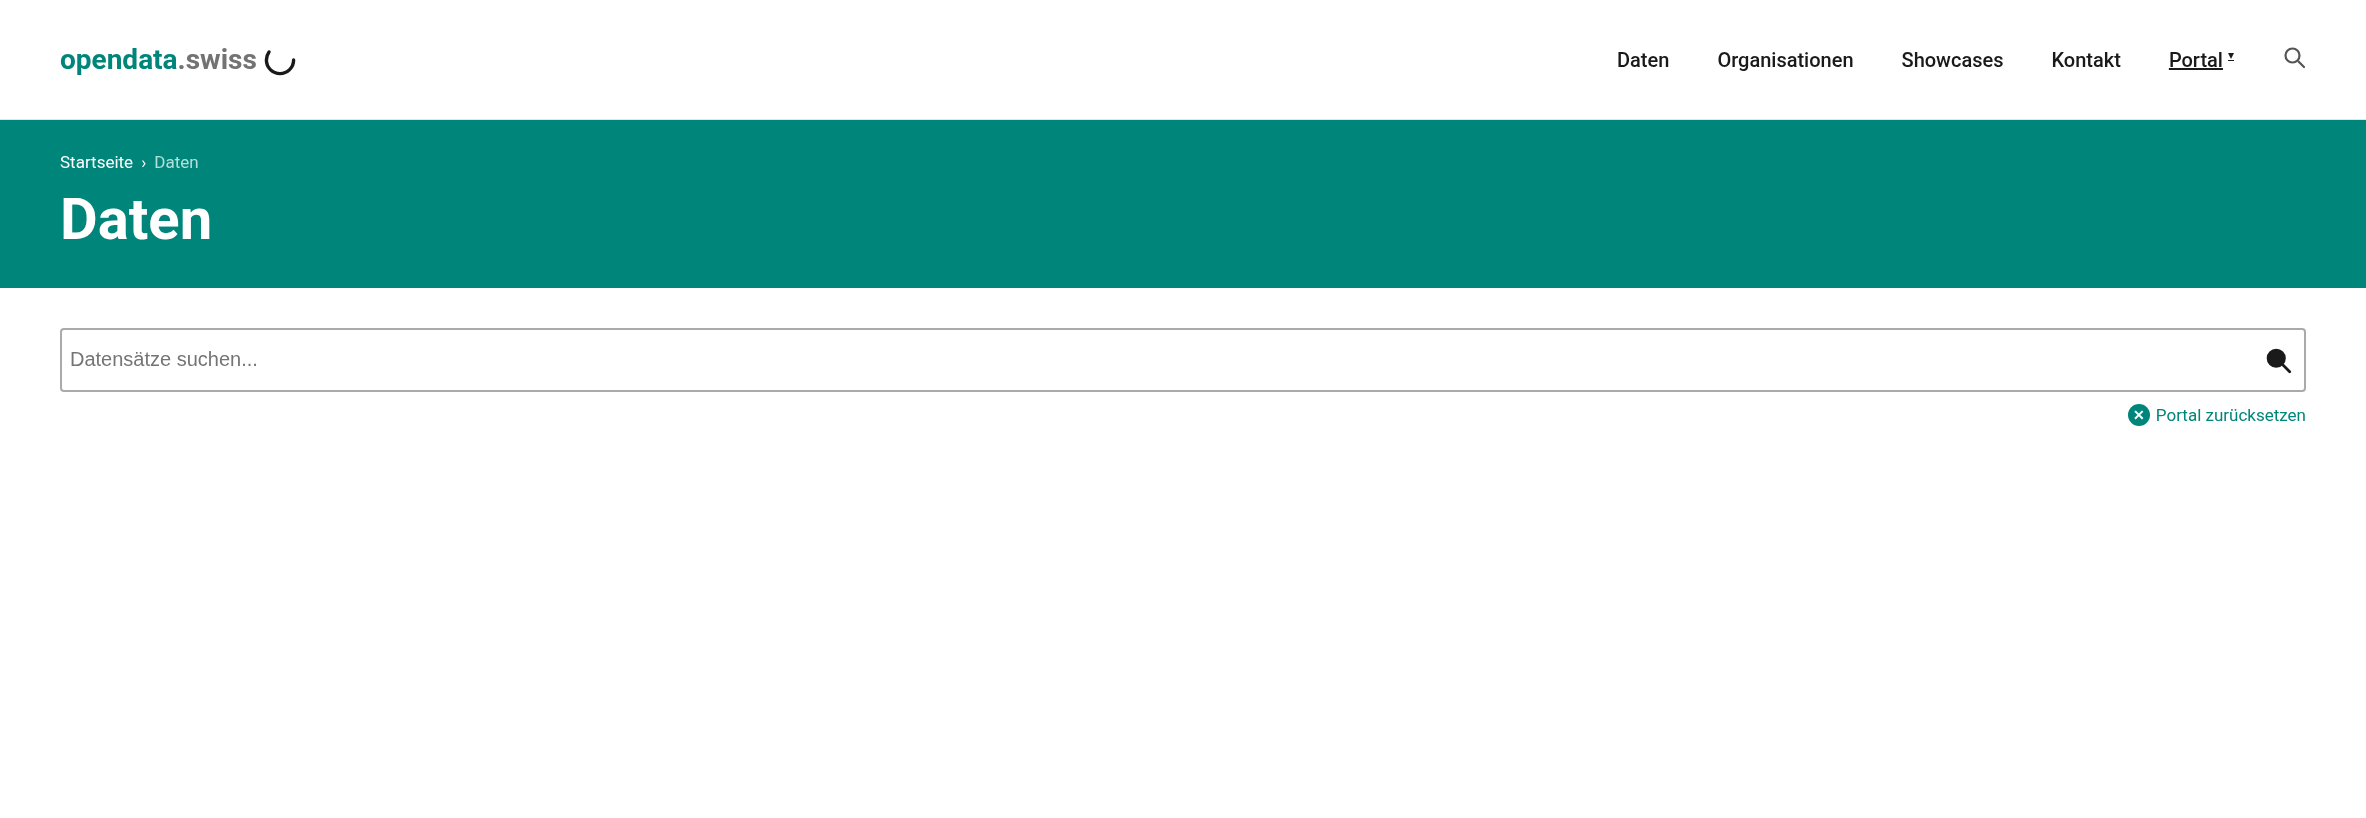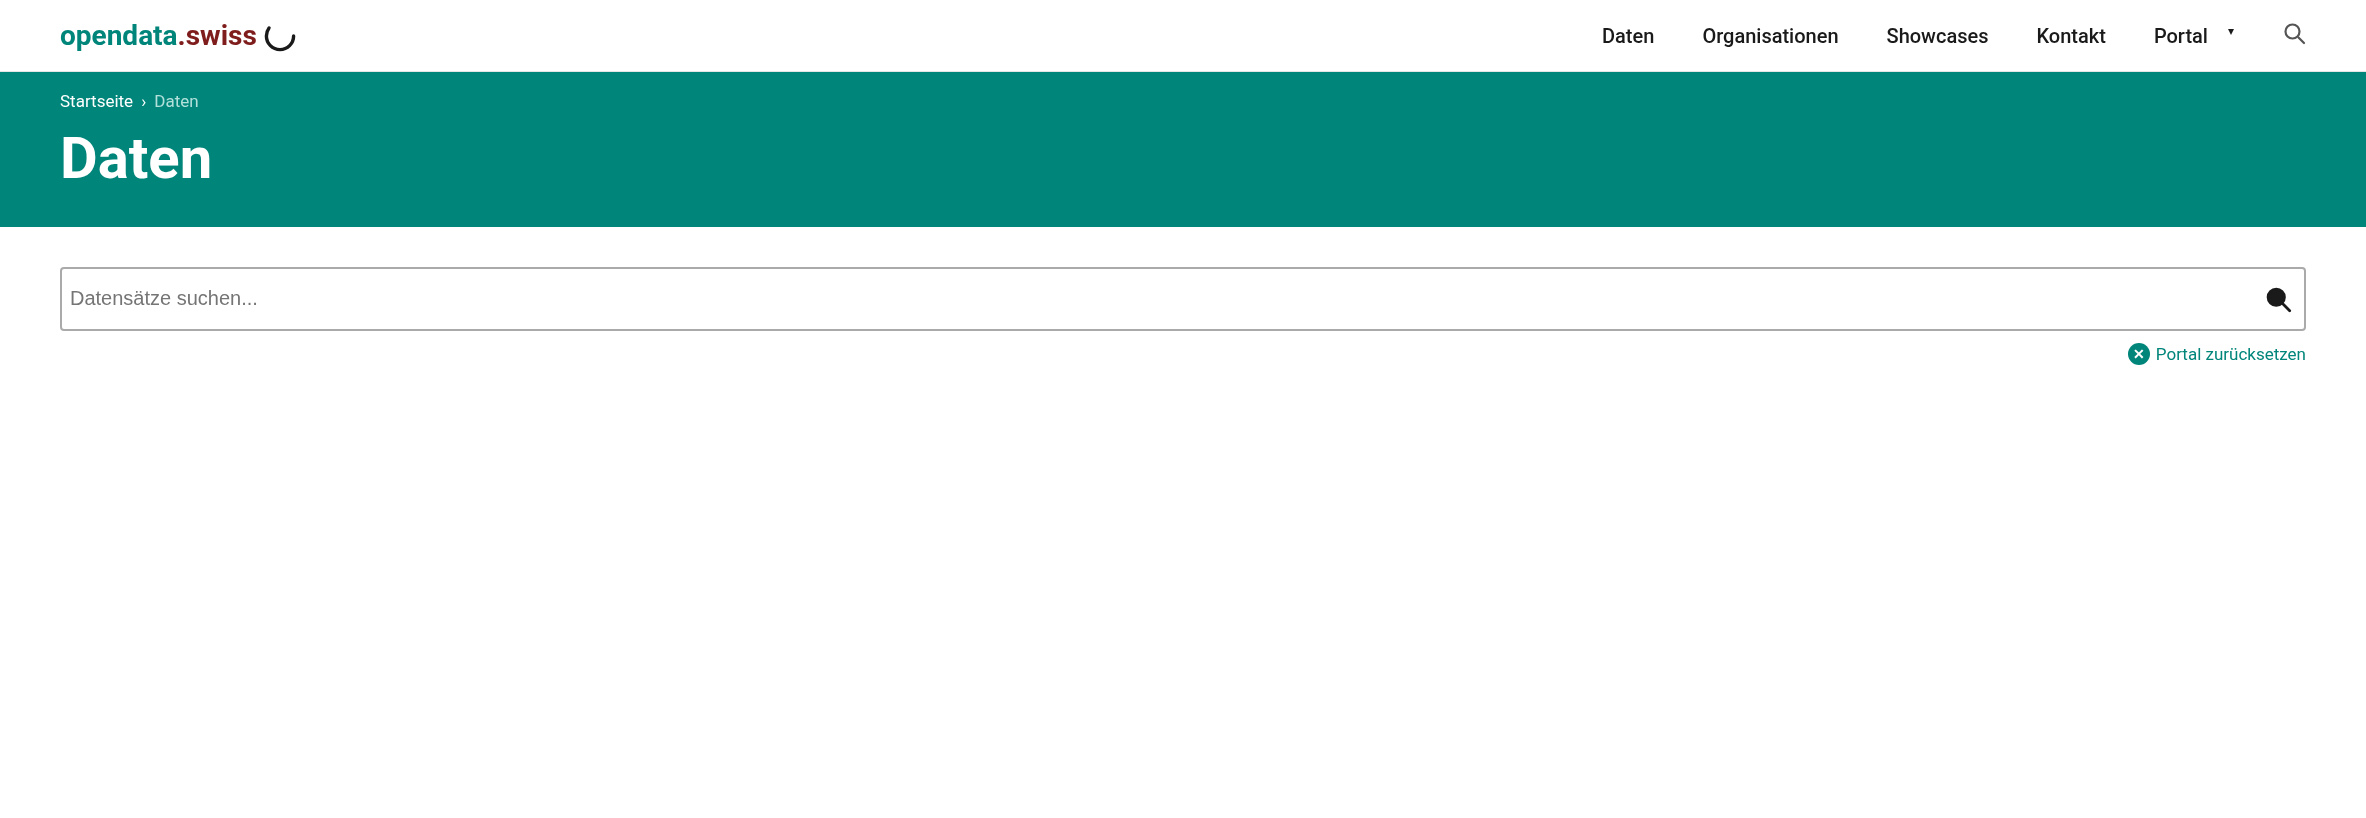--- a/index.html
+++ b/index.html
@@ -13,40 +13,40 @@
       background: #fff;
       color: #333;
     }
 
     
     .header {
       display: flex;
       align-items: center;
       justify-content: space-between;
       padding: 0 60px;
-      height: 72px;
+      height: 120px;
       background: #fff;
       border-bottom: 1px solid #e5e5e5;
     }
 
     .logo {
       display: flex;
       align-items: center;
       gap: 0;
       text-decoration: none;
       font-size: 28px;
       font-weight: 700;
     }
 
     .logo-opendata {
       color: #00857a;
     }
 
     .logo-dot-swiss {
-      color: #7f1d1d;
+      color: #737373;
     }
 
     .logo-icon {
       display: inline-block;
       width: 34px;
       height: 34px;
       margin-left: 6px;
     }
 
     .nav {
@@ -59,38 +59,39 @@
       text-decoration: none;
       color: #1a1a1a;
       font-size: 20px;
       font-weight: 500;
       cursor: pointer;
     }
 
     .nav-portal {
       display: flex;
       align-items: flex-start;
-      gap: 20px;
+      gap: 5px;
+      text-decoration: underline;
     }
 
     .nav-portal .chevron {
       font-size: 12px;
       color: #1a1a1a;
     }
 
     .nav-search-icon {
       font-size: 22px;
       color: #555;
       cursor: pointer;
     }
 
     
     .hero {
       background-color: #00857a;
-      padding: 19px 60px 36px 60px;
+      padding: 32px 60px 36px 60px;
     }
 
     .breadcrumb {
       display: flex;
       align-items: center;
       gap: 8px;
       margin-bottom: 16px;
     }
 
     .breadcrumb-home {

